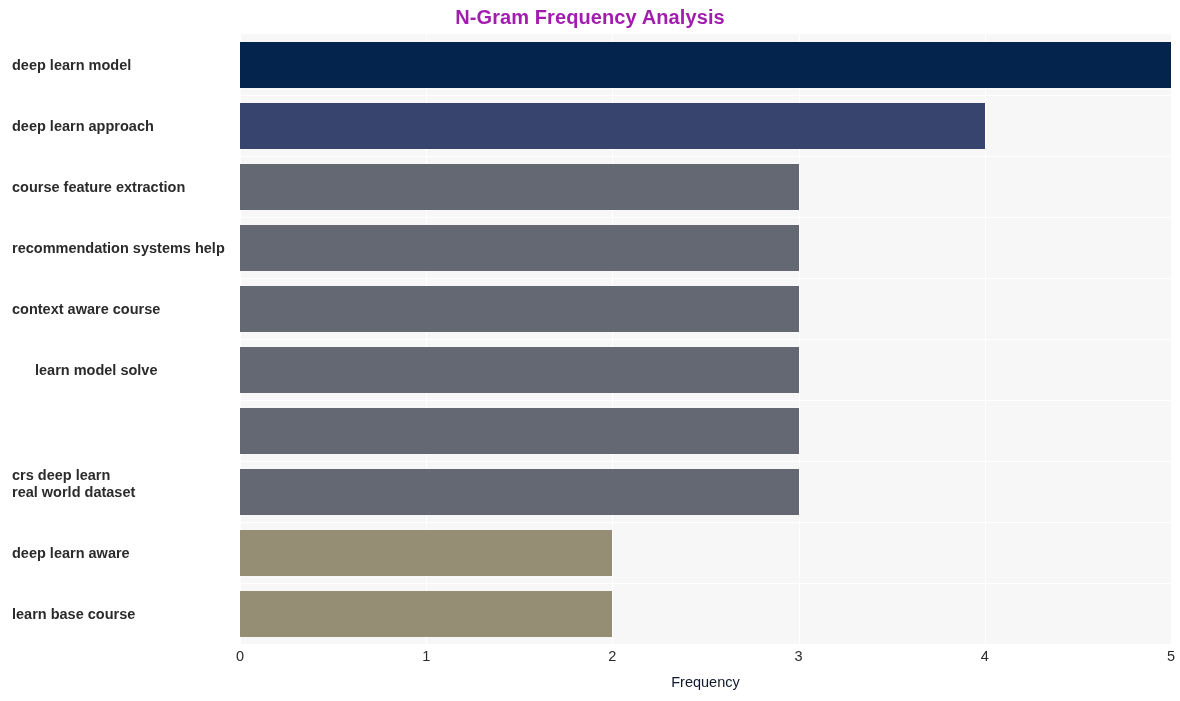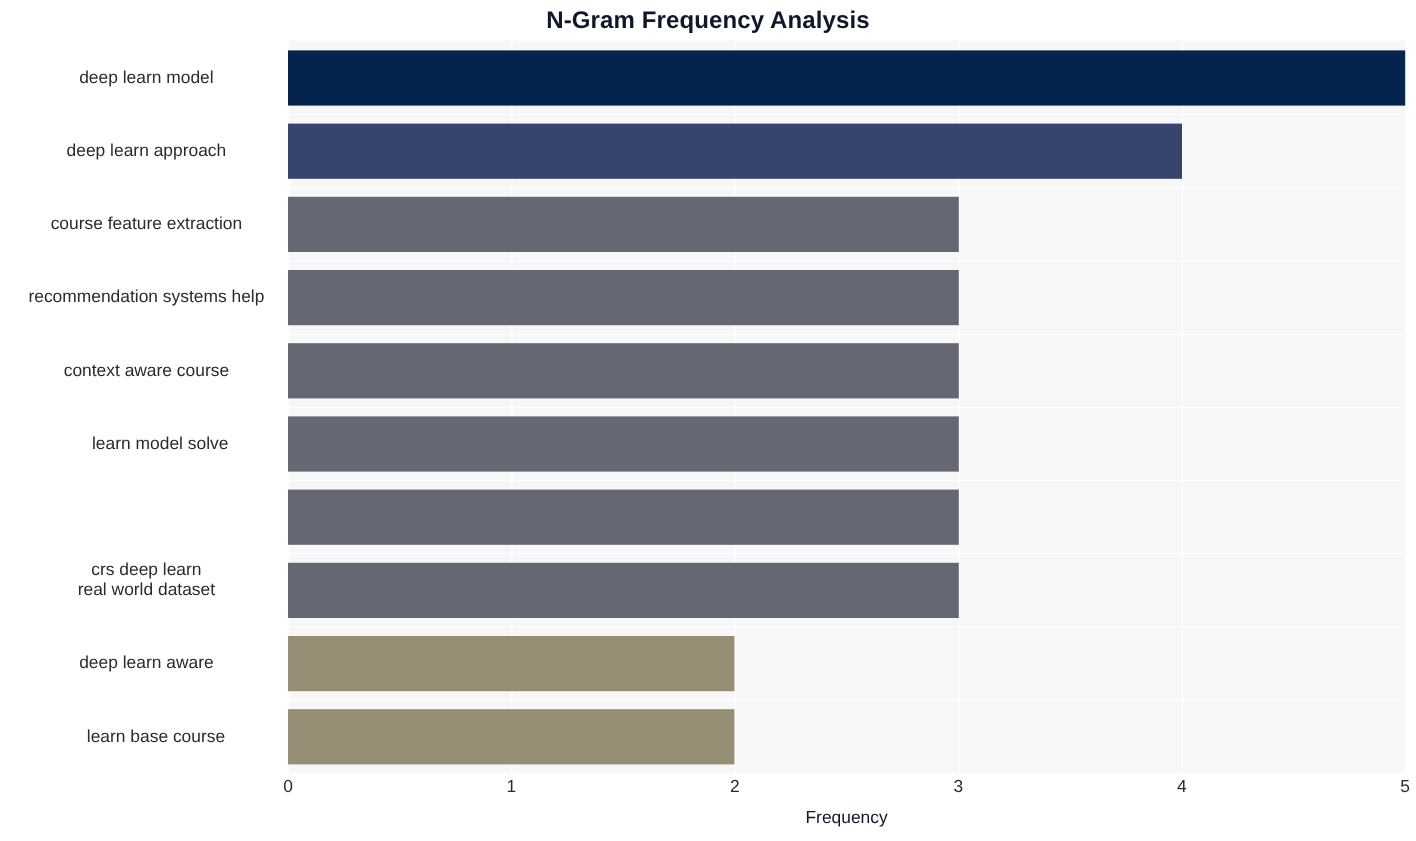--- a/index.html
+++ b/index.html
@@ -24,21 +24,21 @@
   }
 
   #chart-title {
     position: absolute;
     left: 0;
     top: 6px;
     width: 1180px;
     text-align: center;
     font-size: 20px;
     font-weight: bold;
-    color: #0f172a;
+    color: #a21caf;
     letter-spacing: 0.1px;
   }
 
   
   #plot-area {
     position: absolute;
     left: 240px;
     top: 34px;
     width: 931px;
     height: 610px;
@@ -78,23 +78,24 @@
     position: absolute;
     left: 0;
     top: 34px;
     width: 236px;
     height: 610px;
   }
   #ylabels .ytick {
     position: absolute;
     right: 0;
     left: 12px;
-    text-align: center;
+    text-align: left;
     padding-right: 4px;
     box-sizing: border-box;
+    font-weight: bold;
   }
 
   
   #xlabels {
     position: absolute;
     left: 240px;
     top: 648px;
     width: 931px;
     height: 22px;
   }
@@ -158,21 +159,21 @@
   <div id="ylabels">
       <div class="ytick" style="top: 20.5px; line-height: 20px;">deep learn model</div>
       <div class="ytick" style="top: 81.5px; line-height: 20px;">deep learn approach</div>
       <div class="ytick" style="top: 142.5px; line-height: 20px;">course feature extraction</div>
       <div class="ytick" style="top: 203.5px; line-height: 20px;">recommendation systems help</div>
       <div class="ytick" style="top: 264.5px; line-height: 20px;">context aware course</div>
       <div class="ytick" style="top: 325.5px; line-height: 20px; padding-left: 23px;">learn model solve</div>
       <div class="ytick" style="top: 386.5px; line-height: 20px; margin-top: 44px;">crs deep learn</div>
       <div class="ytick" style="top: 447.5px; line-height: 20px;">real world dataset</div>
       <div class="ytick" style="top: 508.5px; line-height: 20px;">deep learn aware</div>
-      <div class="ytick" style="top: 569.5px; line-height: 20px; margin-left: 16px;">learn base course</div>
+      <div class="ytick" style="top: 569.5px; line-height: 20px;">learn base course</div>
     </div>
 
   <div id="xlabels">
       <div class="xtick" style="left: 0px;">0</div>
       <div class="xtick" style="left: 186.2px;">1</div>
       <div class="xtick" style="left: 372.4px;">2</div>
       <div class="xtick" style="left: 558.6px;">3</div>
       <div class="xtick" style="left: 744.8px;">4</div>
       <div class="xtick" style="left: 931px;">5</div>
     </div>

